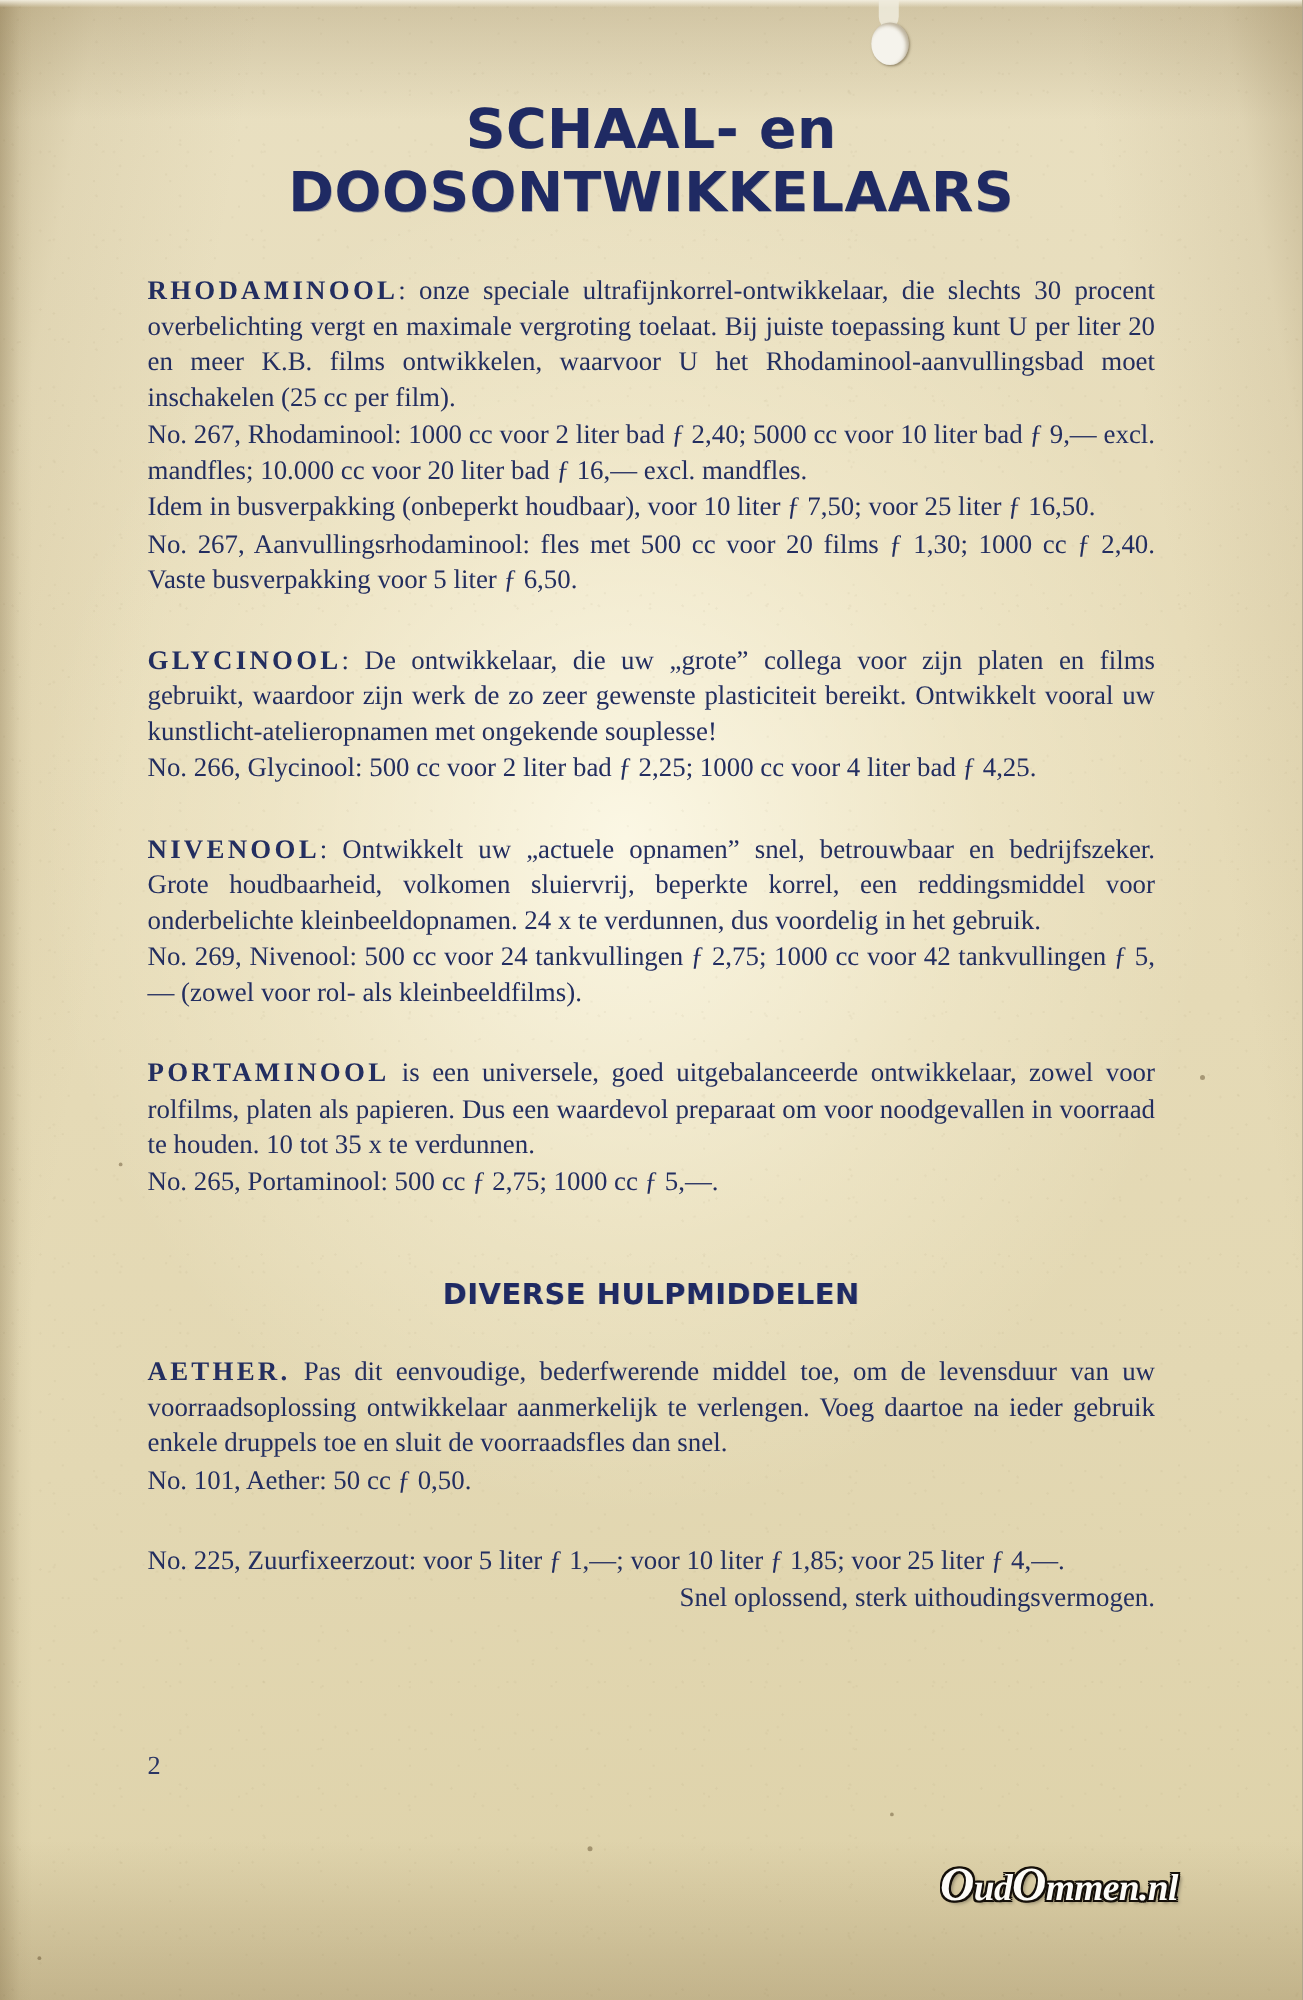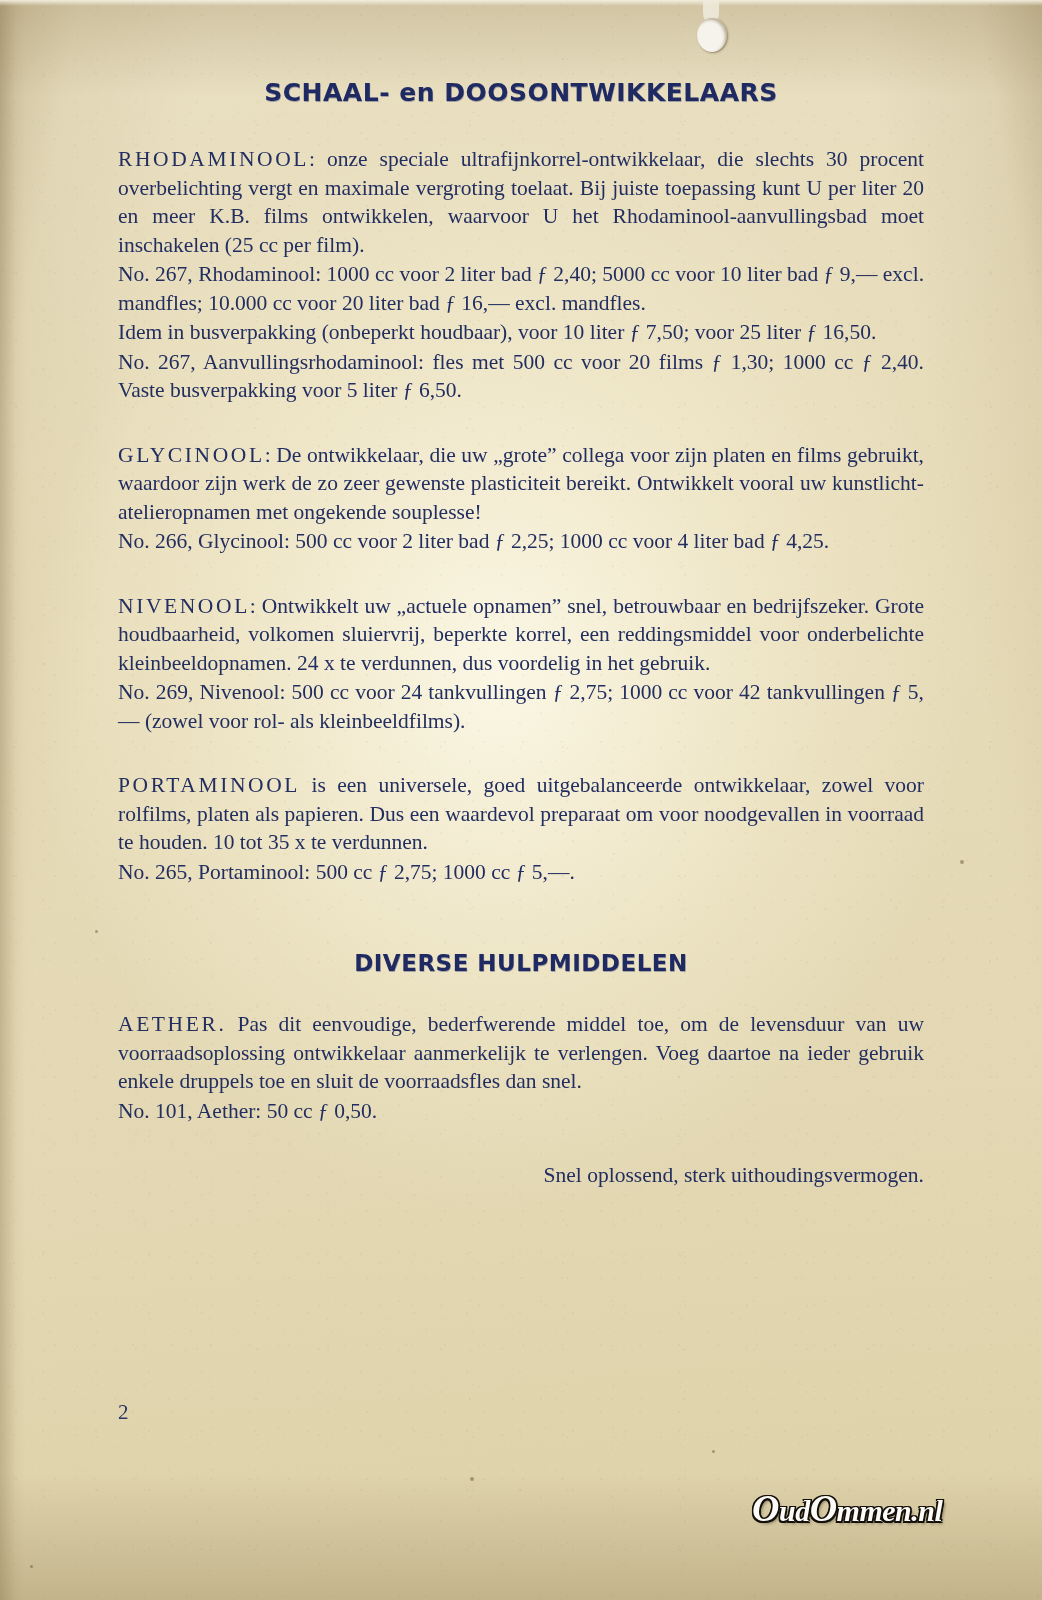--- a/index.html
+++ b/index.html
@@ -79,21 +79,21 @@
   #content {
     position: absolute;
     left: 118px;
     top: 78px;
     width: 806px;
   }
 
   h1.section-title {
     font-family: "DejaVu Sans", sans-serif;
     font-weight: bold;
-    font-size: 25px;
+    font-size: 44px;
     letter-spacing: 0.5px;
     text-align: center;
     margin: 0 0 38px 0;
     color: #1f2a63;
     text-shadow: 0.5px 0.5px 0 rgba(31,42,99,0.35);
   }
   h1.section-title.second {
     font-size: 23px;
     margin: 64px 0 34px 0;
   }
@@ -107,21 +107,21 @@
     margin: 0 0 1px 0;
     font-size: 21.5px;
     line-height: 28.5px;
     text-align: justify;
     text-justify: inter-word;
     color: #232e60;
   }
   p.para.last { text-align: right; }
 
   .prodname {
-    font-weight: normal;
+    font-weight: bold;
     letter-spacing: 2.6px;
   }
   .b { font-weight: normal; }
 
   
   #watermark {
     position: absolute;
     left: 752px;
     top: 1494px;
     font-family: Liberation Serif, serif;
@@ -219,20 +219,21 @@
     <h1 class="section-title second">DIVERSE HULPMIDDELEN</h1>
 
     <div class="block spaced">
       <p class="para"><span class="prodname">AETHER.</span><span> Pas dit eenvoudige, bederfwerende middel toe, om de levensduur van uw voorraadsoplossing ontwikkelaar aanmerkelijk te verlengen. Voeg daartoe na ieder gebruik enkele druppels toe en sluit de voorraadsfles dan snel.</span></p>
 
       <p class="para">No. 101, Aether: 50 cc ƒ 0,50.</p>
     </div>
 
     <div class="block">
 
+      <p class="para">No. 225, Zuurfixeerzout: voor 5 liter ƒ 1,—; voor 10 liter ƒ 1,85; voor 25 liter ƒ 4,—.</p>
 
       <p class="para last">Snel oplossend, sterk uithoudingsvermogen.</p>
     </div>
 
   </div>
 
   <div id="pagenum">2</div>
 
   <div id="watermark"><span class="wm-o">O</span>ud<span class="wm-o">O</span>mmen.nl</div>
 

